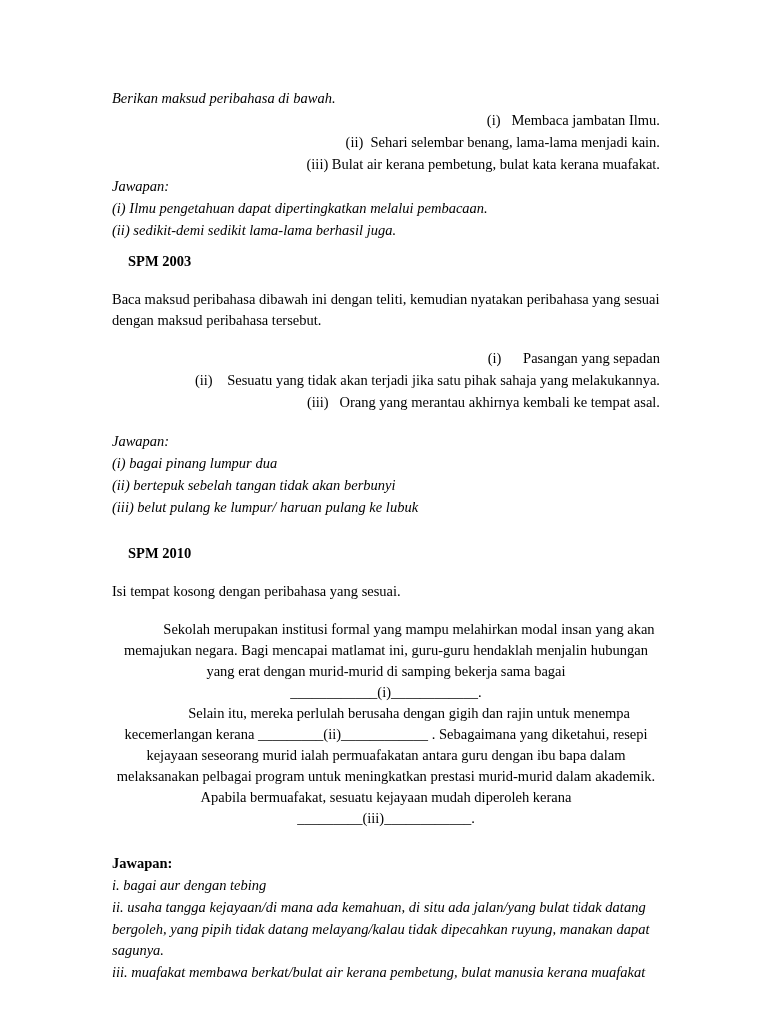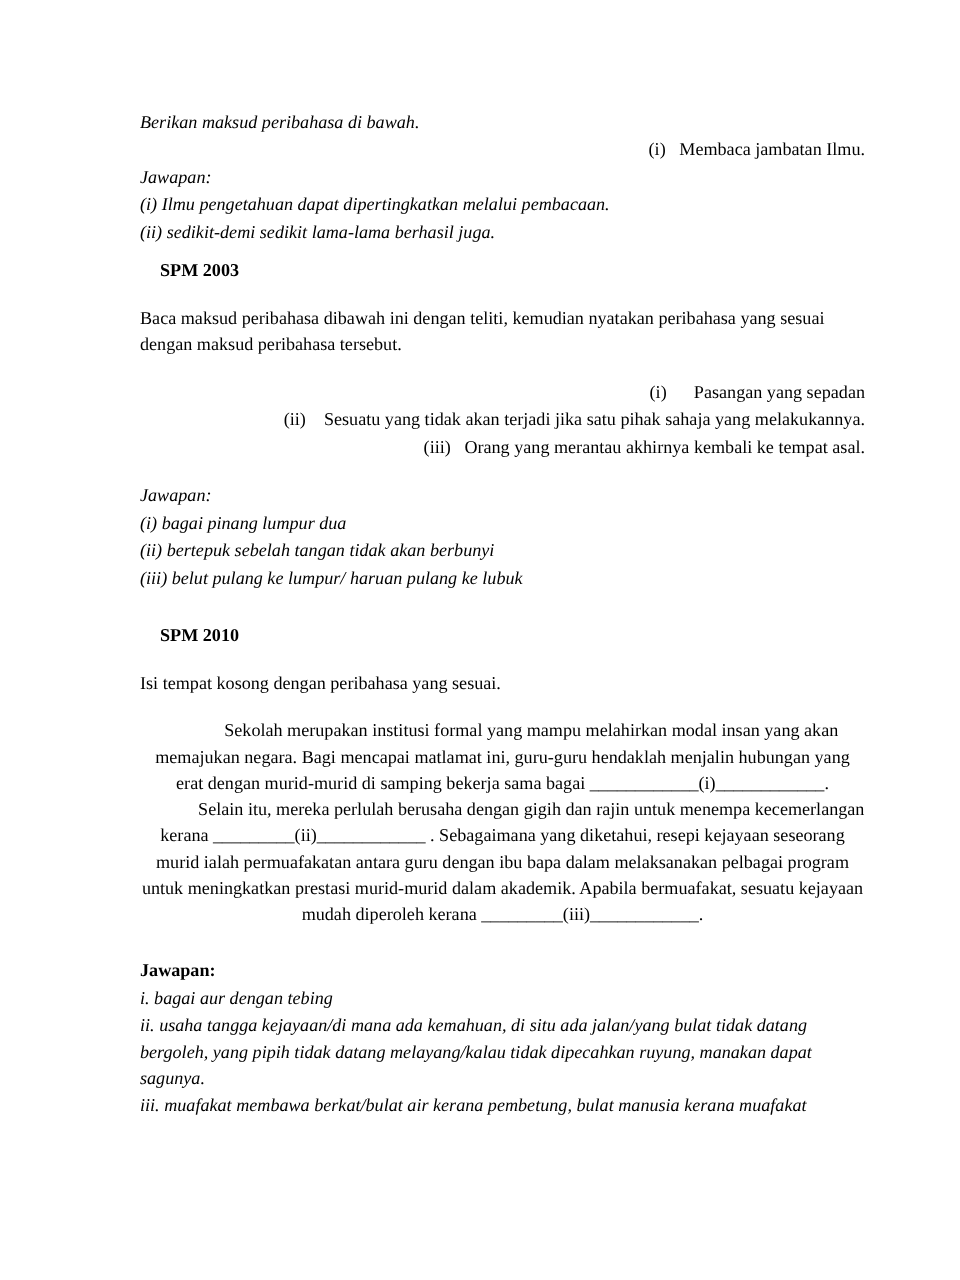--- a/index.html
+++ b/index.html
@@ -13,21 +13,21 @@
     font-family: "Liberation Serif", serif;
     color: #000000;
     overflow: hidden;
   }
   .page {
     position: relative;
     width: 768px;
     height: 1024px;
     background: #ffffff;
     box-sizing: border-box;
-    padding: 88px 76px 40px 112px;
+    padding: 88px 108px 40px 112px;
   }
   .doc {
     font-size: 14.5px;
     line-height: 1.45;
   }
   p {
     margin: 0;
   }
   .italic {
     font-style: italic;
@@ -59,20 +59,22 @@
 </style>
 </head>
 <body>
 
 <div class="page">
   <div class="doc">
 
     <div class="body-block">
       <p class="italic">Berikan maksud peribahasa di bawah.</p>
       <p class="list-line">(i)   Membaca jambatan Ilmu.</p>
+      <p class="list-line">(ii)  Sehari selembar benang, lama-lama menjadi kain.</p>
+      <p class="list-line">(iii) Bulat air kerana pembetung, bulat kata kerana muafakat.</p>
       <p class="italic"> Jawapan:</p>
       <p class="italic">(i)  Ilmu pengetahuan dapat dipertingkatkan melalui pembacaan.</p>
       <p class="italic">(ii)  sedikit-demi sedikit lama-lama berhasil juga.</p>
     </div>
 
     <div class="gap-sm"></div>
 
     <p class="section-title">SPM 2003</p>
 
     <div class="gap-md"></div>

